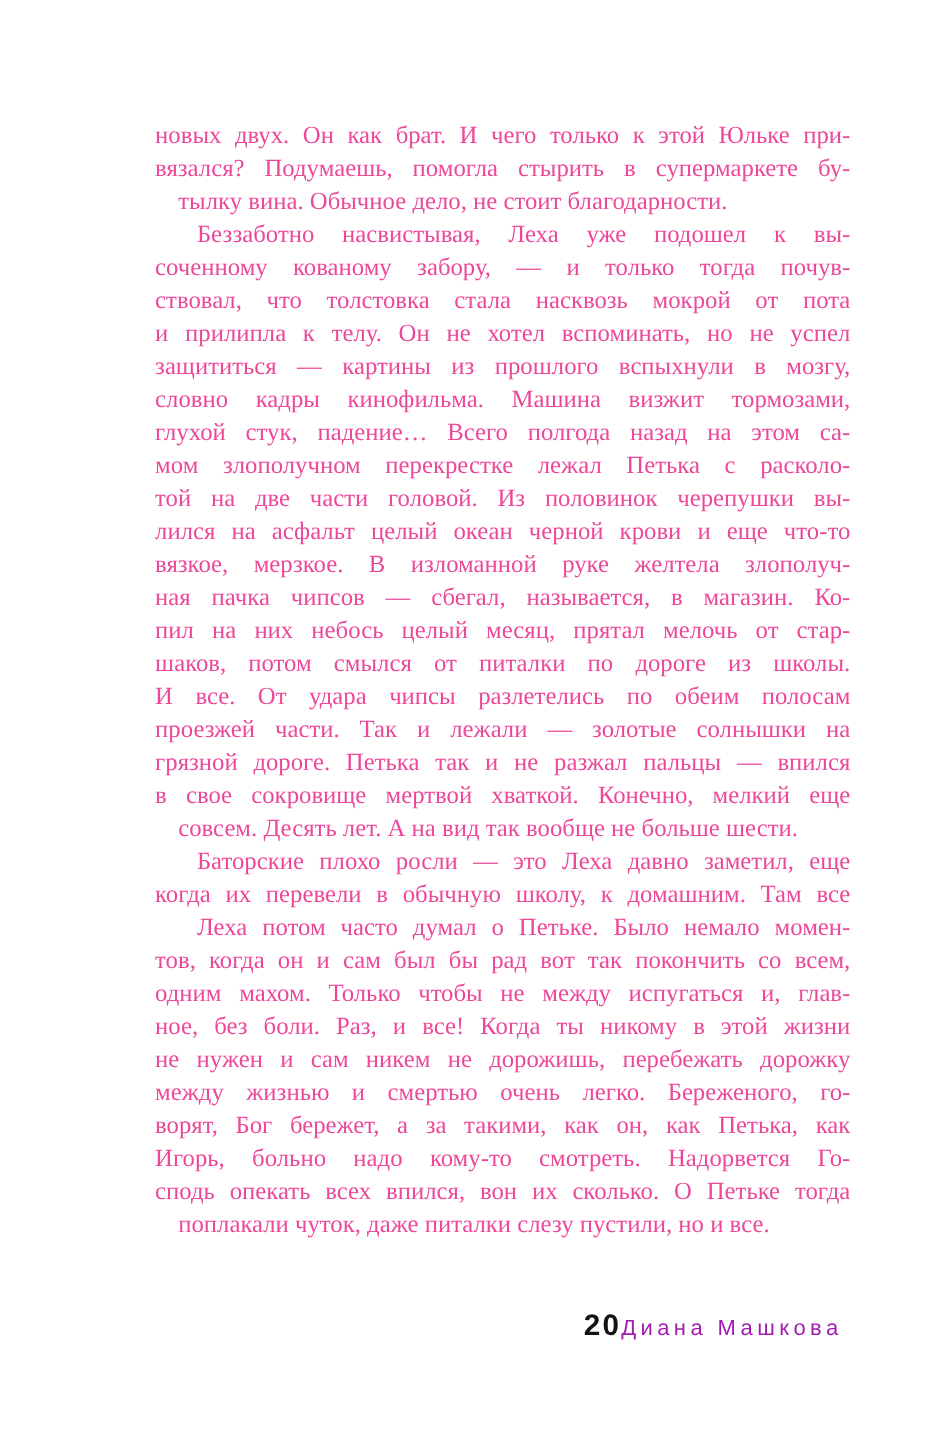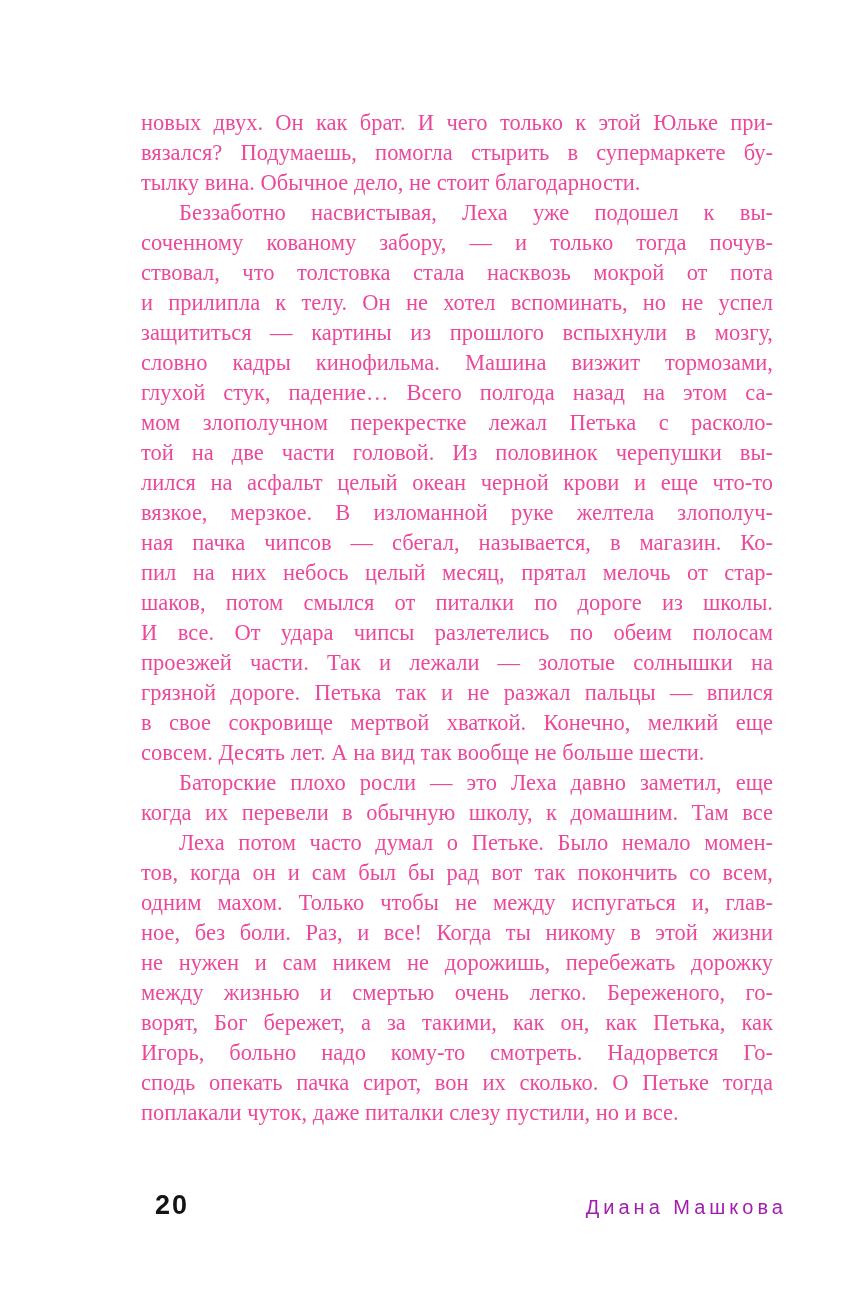--- a/index.html
+++ b/index.html
@@ -27,31 +27,32 @@
     color: #ec4899;
     font-size: 22.5px;
     line-height: 30px;
   }
   .line {
     text-align: justify;
     text-align-last: justify;
   }
   .line.para-end {
     text-align-last: left;
+    margin-left: 21px;
   }
   .line.indent {
     text-indent: 38px;
   }
   .page-footer {
     position: absolute;
-    left: 155px;
+    left: 134px;
     top: 1190px;
     width: 632px;
     display: flex;
-    justify-content: space-between;
+    justify-content: flex-end;
     align-items: baseline;
   }
   .folio {
     font-family: "Liberation Sans", sans-serif;
     font-weight: 700;
     font-size: 27px;
     letter-spacing: 2px;
     color: #141414;
   }
   .running-title {
@@ -92,20 +93,20 @@
       <div class="line indent">Баторские плохо росли — это Леха давно заметил, еще</div>
       <div class="line">когда их перевели в обычную школу, к домашним. Там все</div>
       <div class="line indent">Леха потом часто думал о Петьке. Было немало момен-</div>
       <div class="line">тов, когда он и сам был бы рад вот так покончить со всем,</div>
       <div class="line">одним махом. Только чтобы не между испугаться и, глав-</div>
       <div class="line">ное, без боли. Раз, и все! Когда ты никому в этой жизни</div>
       <div class="line">не нужен и сам никем не дорожишь, перебежать дорожку</div>
       <div class="line">между жизнью и смертью очень легко. Береженого, го-</div>
       <div class="line">ворят, Бог бережет, а за такими, как он, как Петька, как</div>
       <div class="line">Игорь, больно надо кому-то смотреть. Надорвется Го-</div>
-      <div class="line">сподь опекать пачка сирот, вон их сколько. О Петьке тогда</div>
+      <div class="line">сподь опекать всех впился, вон их сколько. О Петьке тогда</div>
       <div class="line para-end">поплакали чуток, даже питалки слезу пустили, но и все.</div>
     </div>
   <div class="page-footer">
     <span class="folio">20</span>
     <span class="running-title">Диана Машкова</span>
   </div>
 </div>
 
 </body></html>

